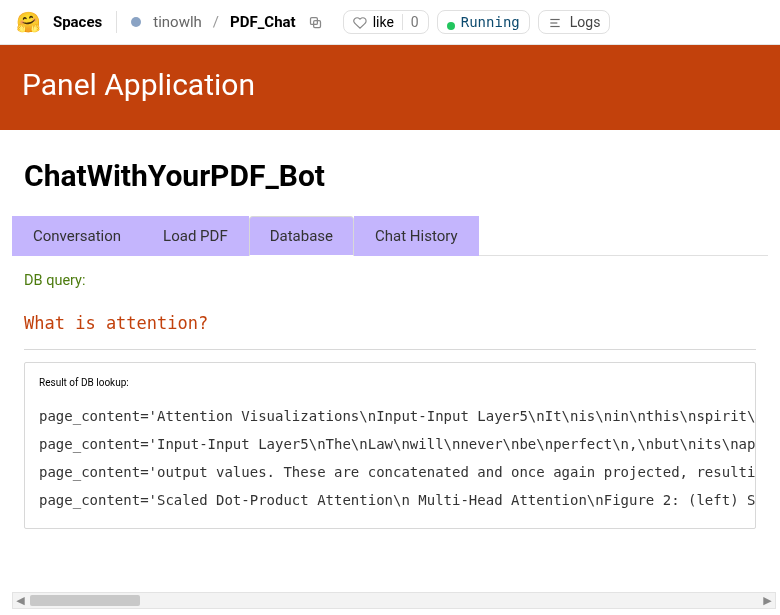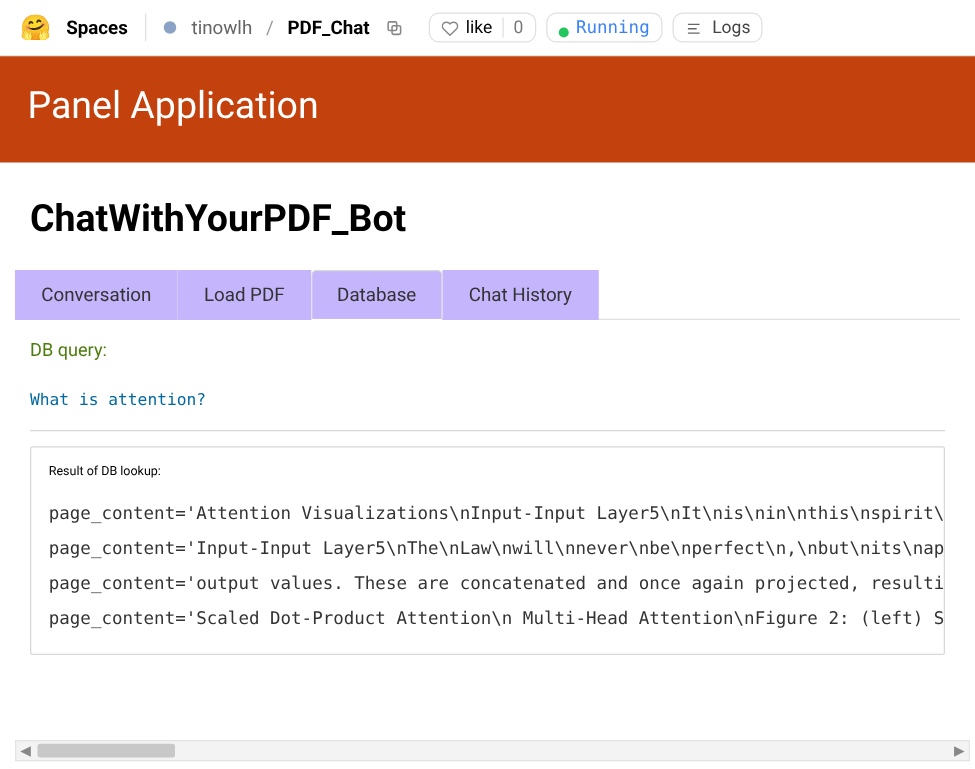--- a/index.html
+++ b/index.html
@@ -41,21 +41,21 @@
   }
   .like-pill {}
   .heart { color:#888; }
   .like-count {
     border-left:1px solid #e0e0e0;
     padding-left:8px;
     margin-left:2px;
     color:#777;
   }
   .running-dot { width:8px;height:8px;border-radius:50%;background:#22c55e;}
-  .running-text { color:#3b82f6; font-family:ui-monospace,Menlo,monospace; font-size:14px;}
+  .running-text { color:#0c4a6e; font-family:ui-monospace,Menlo,monospace; font-size:14px;}
   .logs-icon { margin-right:2px; }
   .logs-text { color:#444; }
   .blue-banner {
     background:#c2410c;
     color:#fff;
     padding:22px 22px 28px;
   }
   .blue-banner h1 {
     margin:0;
     font-weight:400;
@@ -87,22 +87,22 @@
   }
   .tab.active {
     border:1px solid #d8d8d8;
     border-bottom:1px solid #fff;
     border-radius:4px 4px 0 0;
   }
   .db-section { padding: 16px 12px 0 12px;}
   .db-label { font-size:14.5px; color:#4d7c0f; margin-bottom:24px;}
   .db-query {
     font-family:ui-monospace,Menlo,Consolas,monospace;
-    font-size:13px;
-    color:#0369a1;
+    font-size:17px;
+    color:#c2410c;
     margin-bottom:16px;
   }
   .hr { border:0;border-top:1px solid #d8d8d8;margin:0 0 12px 0;}
   .result-box {
     border:1px solid #d8d8d8;
     border-radius:2px;
     padding:14px 14px 8px 14px;
     margin:0 0 0 0;
     overflow:hidden;
     white-space:nowrap;

